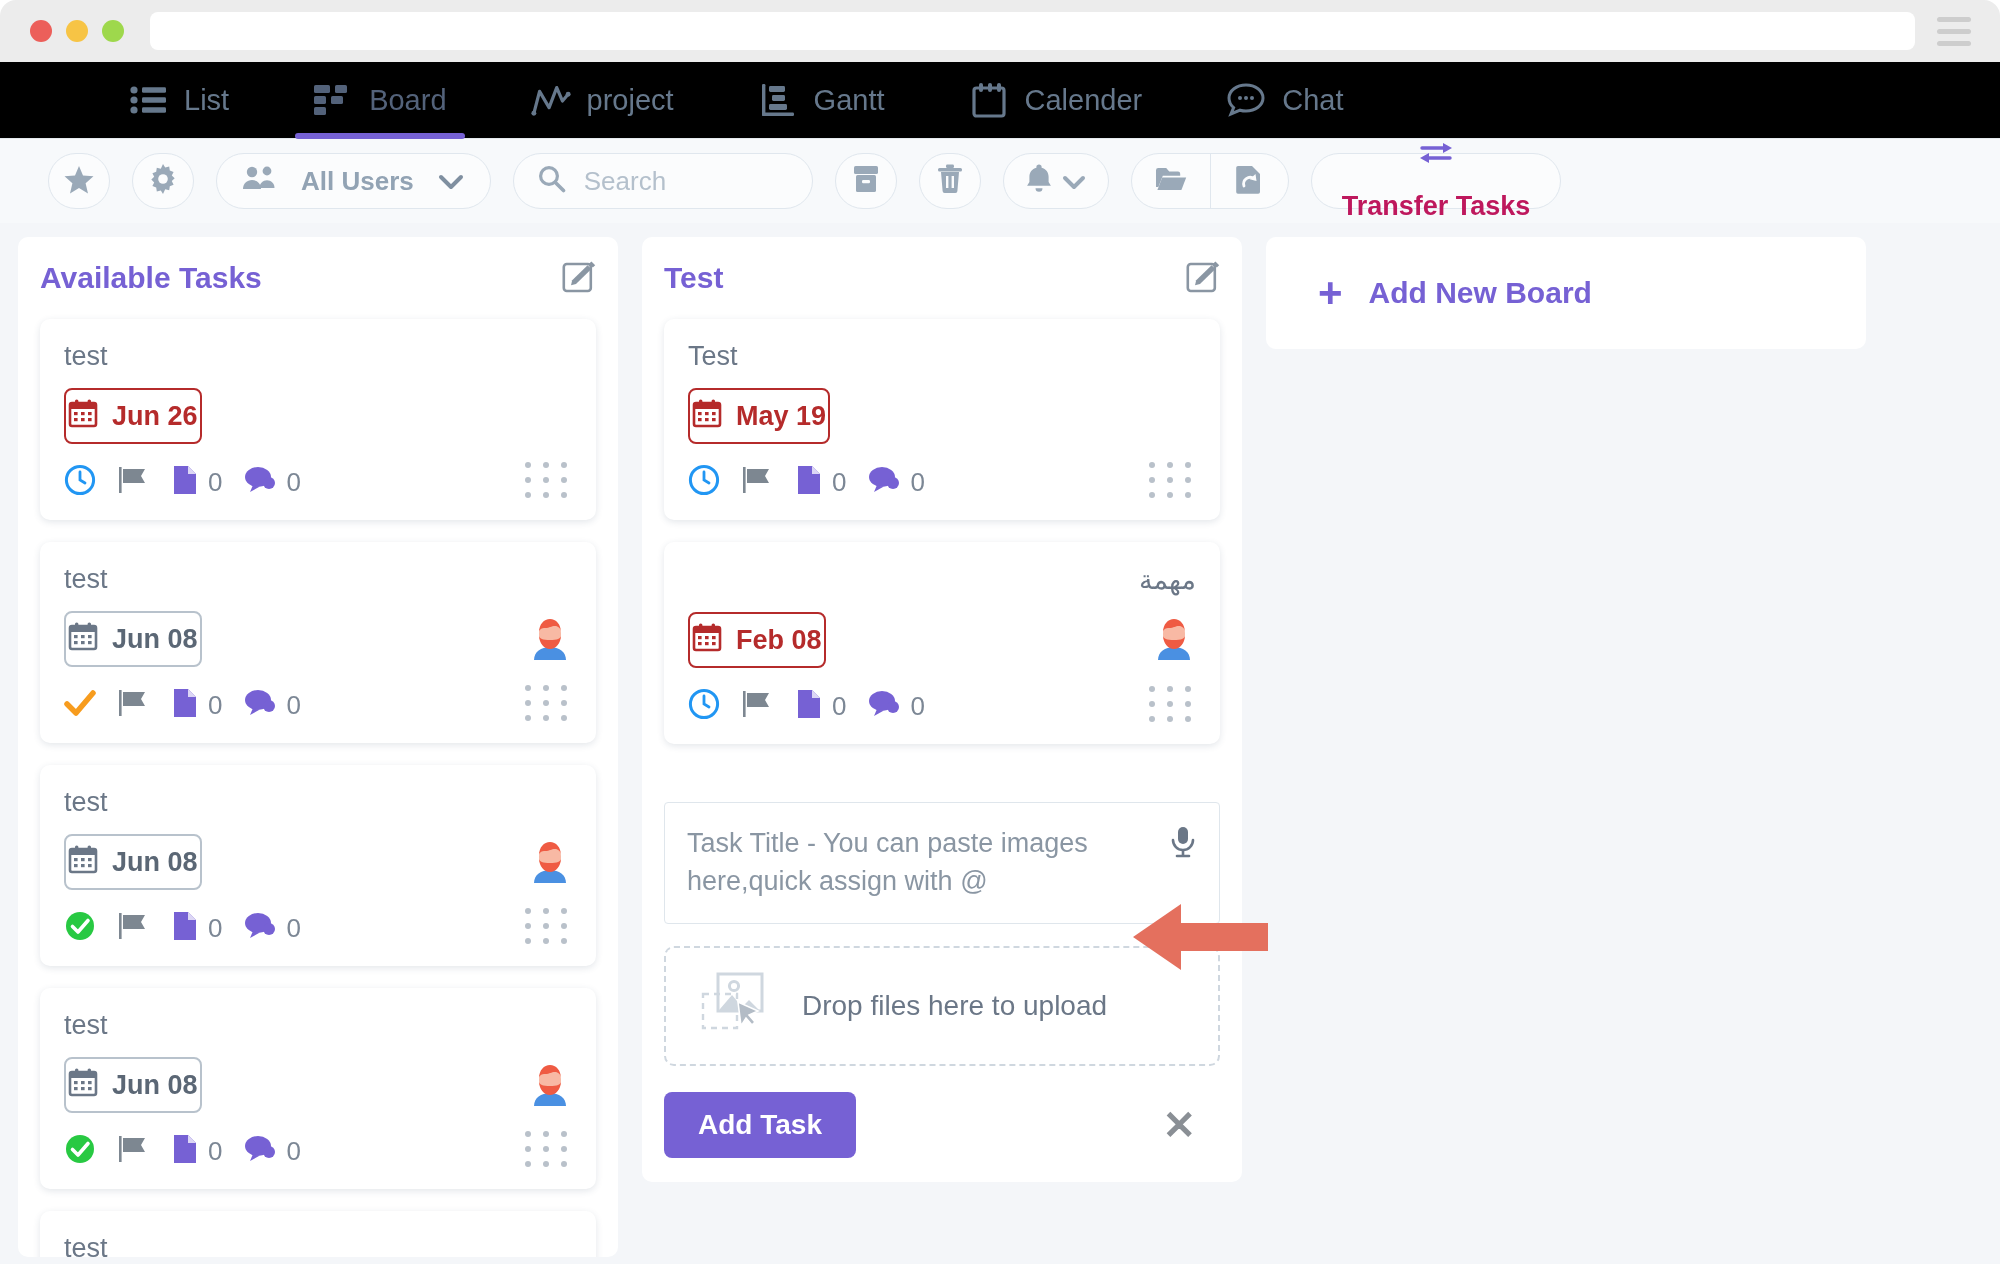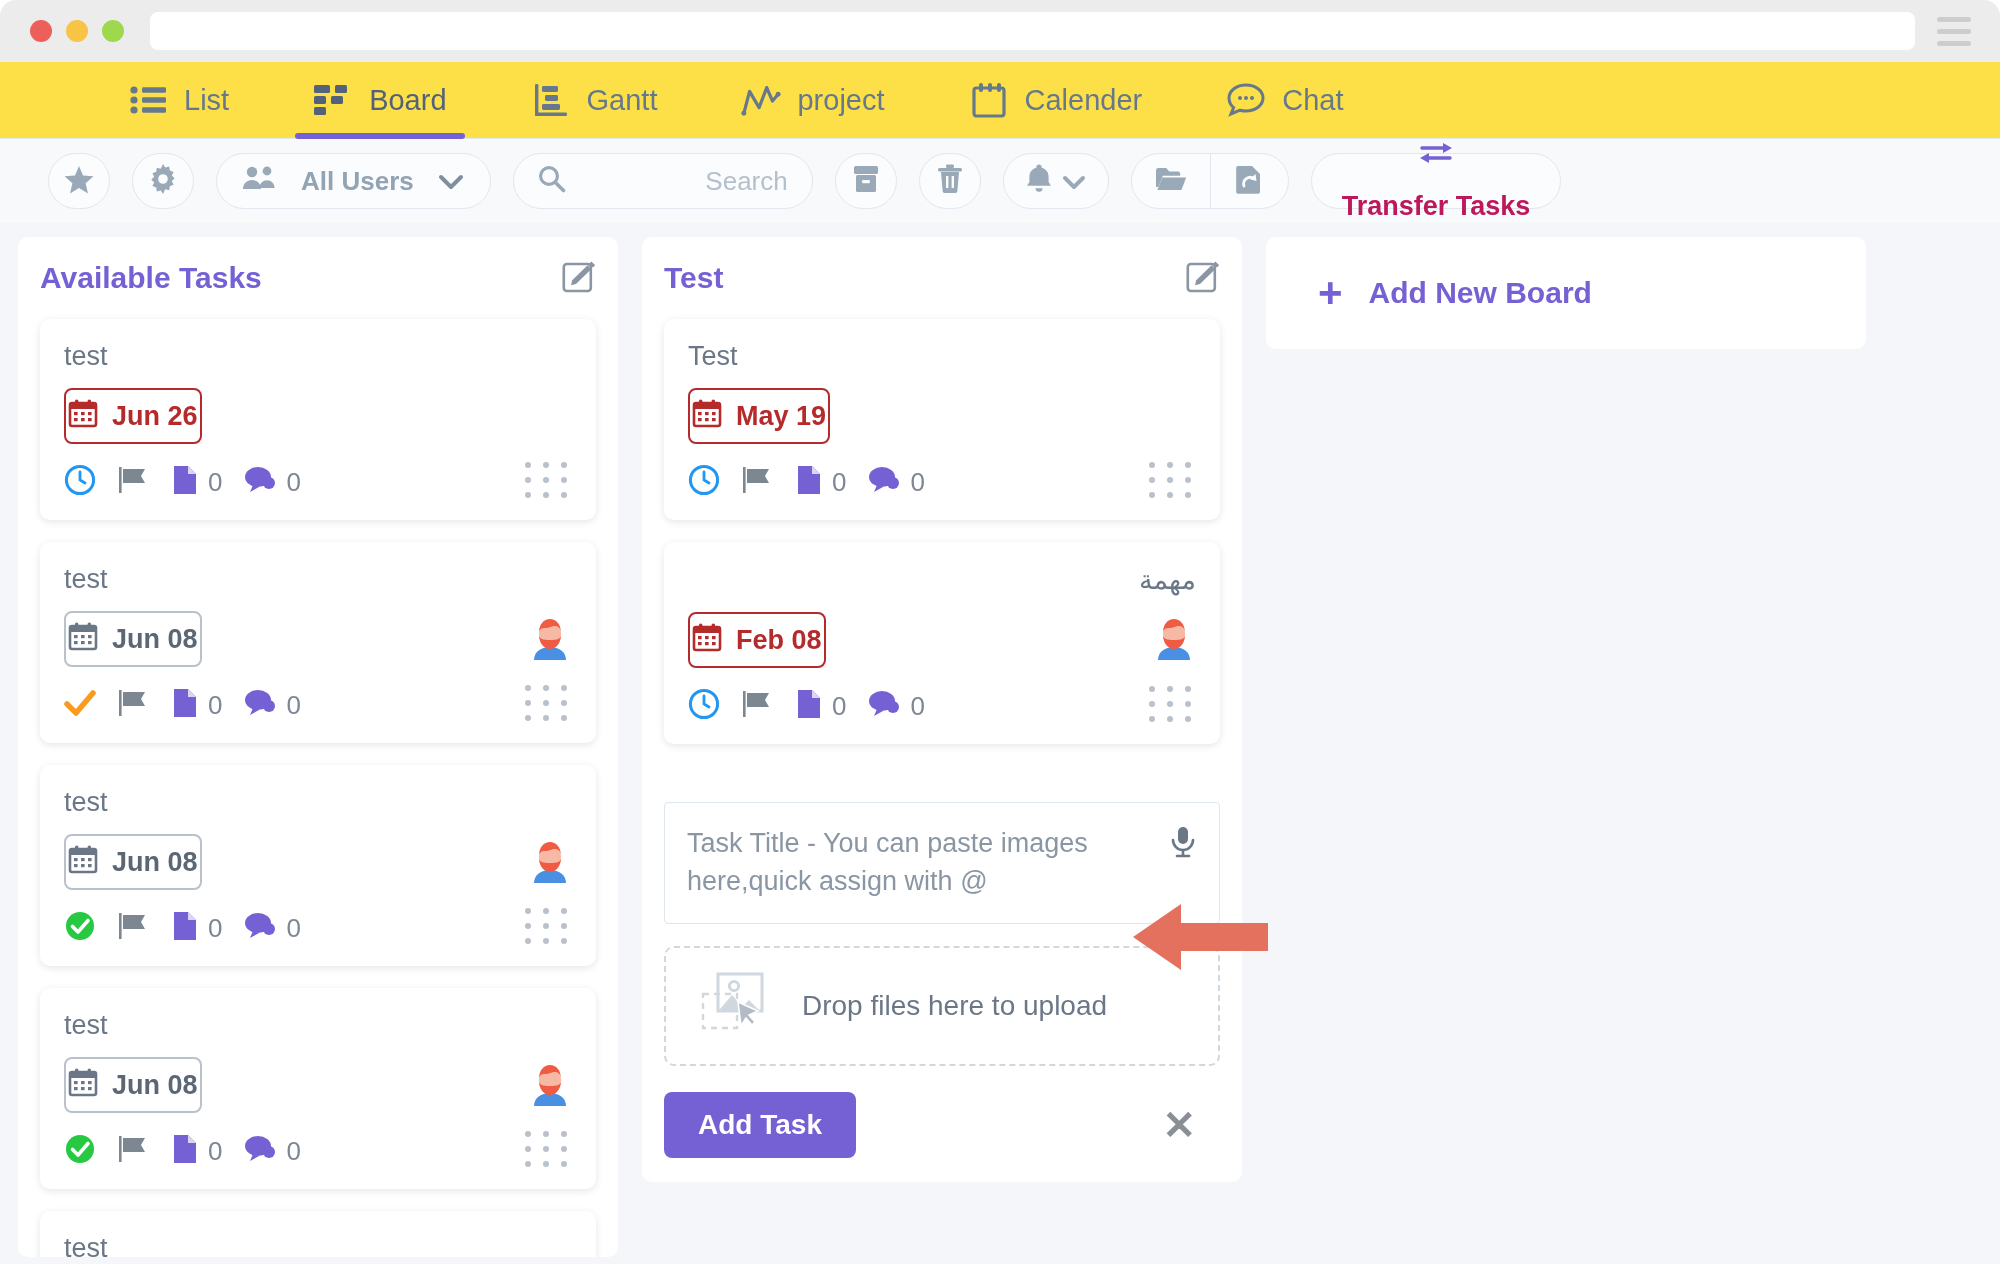--- a/index.html
+++ b/index.html
@@ -35,21 +35,21 @@
   }
   .hamburger span {
     display:block; width: 34px; height: 5px;
     background: #cdcdcd; border-radius: 3px;
   }
 
   
   .nav-tabs {
     position: absolute; top: 62px; left: 0;
     width: 2000px; height: 77px;
-    background: #fde047;
+    background: #000000;
     border-bottom: 1px solid #e4e9ee;
     display: flex; align-items: center;
     padding-left: 100px;
   }
   .nav-tab {
     display: flex; align-items: center; gap: 16px;
     height: 77px; padding: 0 28px;
     color: #66788c; font-size: 29px;
     cursor: pointer; position: relative;
     margin-right: 28px;
@@ -75,21 +75,21 @@
     border: 1px solid #e0e7ee;
     background: #fbfcfd;
     border-radius: 32px;
     display: flex; align-items: center; justify-content: center;
     cursor: pointer;
     color: #8fa1b3;
   }
   .pill-text { padding: 0 28px; gap: 14px; font-size: 26px; font-weight: bold; }
   .pill-round { width: 62px; }
   .pill.refresh { color: #1e7a1e; font-weight: bold; }
-  .pill.search { width: 300px; justify-content: space-between; padding: 0 24px; gap: 18px; }
+  .pill.search { width: 300px; justify-content: flex-start; padding: 0 24px; gap: 18px; }
   .pill.search .placeholder { color: #b4c0cc; font-size: 26px; font-weight: normal; }
   .pill.allusers { gap: 24px; padding: 0 26px; color: #92a3b4; font-size: 26px; }
   .pill.transfer { color: #be185d; font-weight: bold; font-size: 27px; gap: 18px; padding: 0 30px; flex-direction: column; }
   .pill-split { display: flex; align-items: center; height: 56px; border: 1px solid #e0e7ee; background:#fbfcfd; border-radius: 32px; overflow: hidden; }
   .pill-split > div { width: 78px; height: 100%; display: flex; align-items: center; justify-content: center; cursor: pointer; color: #8fa1b3; }
   .pill-split > div + div { border-left: 1px solid #e0e7ee; }
 
   
   .board-area {
     position: absolute; top: 223px; left: 0;
@@ -236,42 +236,42 @@
             <rect x="17" y="12" width="12" height="8" rx="1.6"></rect>
           <rect x="0" y="23" width="12" height="8" rx="1.6"></rect>
         </g>
       </svg>
     </span>
     <span>Board</span>
   </div>
 
   <div class="nav-tab">
     <span class="nav-icon">
+      <svg width="42" height="34" viewBox="0 0 42 34">
+        <polyline points="3,31 9,8 19,25 27,4 33,18 39,11" fill="none" stroke="#66788c" stroke-width="3.4" stroke-linecap="round" stroke-linejoin="round"></polyline>
+        <circle cx="3" cy="31" r="2.6" fill="#66788c"></circle>
+        <circle cx="39" cy="11" r="2.6" fill="#66788c"></circle>
+      </svg>
+    </span>
+    <span>project</span>
+  </div>
+
+  <div class="nav-tab">
+    <span class="nav-icon">
       <svg width="34" height="34" viewBox="0 0 34 34">
         <g fill="#66788c">
           <rect x="1" y="1" width="3.4" height="32" rx="1.2"></rect>
           <rect x="1" y="29.6" width="32" height="3.4" rx="1.2"></rect>
           <rect x="8" y="3" width="16" height="6" rx="1.4"></rect>
           <rect x="11" y="12" width="13" height="6" rx="1.4"></rect>
           <rect x="8" y="21" width="18" height="6" rx="1.4"></rect>
         </g>
       </svg>
     </span>
     <span>Gantt</span>
-  </div>
-
-  <div class="nav-tab">
-    <span class="nav-icon">
-      <svg width="42" height="34" viewBox="0 0 42 34">
-        <polyline points="3,31 9,8 19,25 27,4 33,18 39,11" fill="none" stroke="#66788c" stroke-width="3.4" stroke-linecap="round" stroke-linejoin="round"></polyline>
-        <circle cx="3" cy="31" r="2.6" fill="#66788c"></circle>
-        <circle cx="39" cy="11" r="2.6" fill="#66788c"></circle>
-      </svg>
-    </span>
-    <span>project</span>
   </div>
 
   <div class="nav-tab">
     <span class="nav-icon">
       <svg width="34" height="36" viewBox="0 0 34 36">
         <rect x="2" y="6" width="30" height="28" rx="2.5" fill="none" stroke="#66788c" stroke-width="3.2"></rect>
         <rect x="7" y="1" width="4" height="9" rx="2" fill="#66788c"></rect>
         <rect x="16" y="1" width="4" height="9" rx="2" fill="#66788c"></rect>
         <rect x="25" y="1" width="4" height="9" rx="2" fill="#66788c"></rect>
       </svg>

